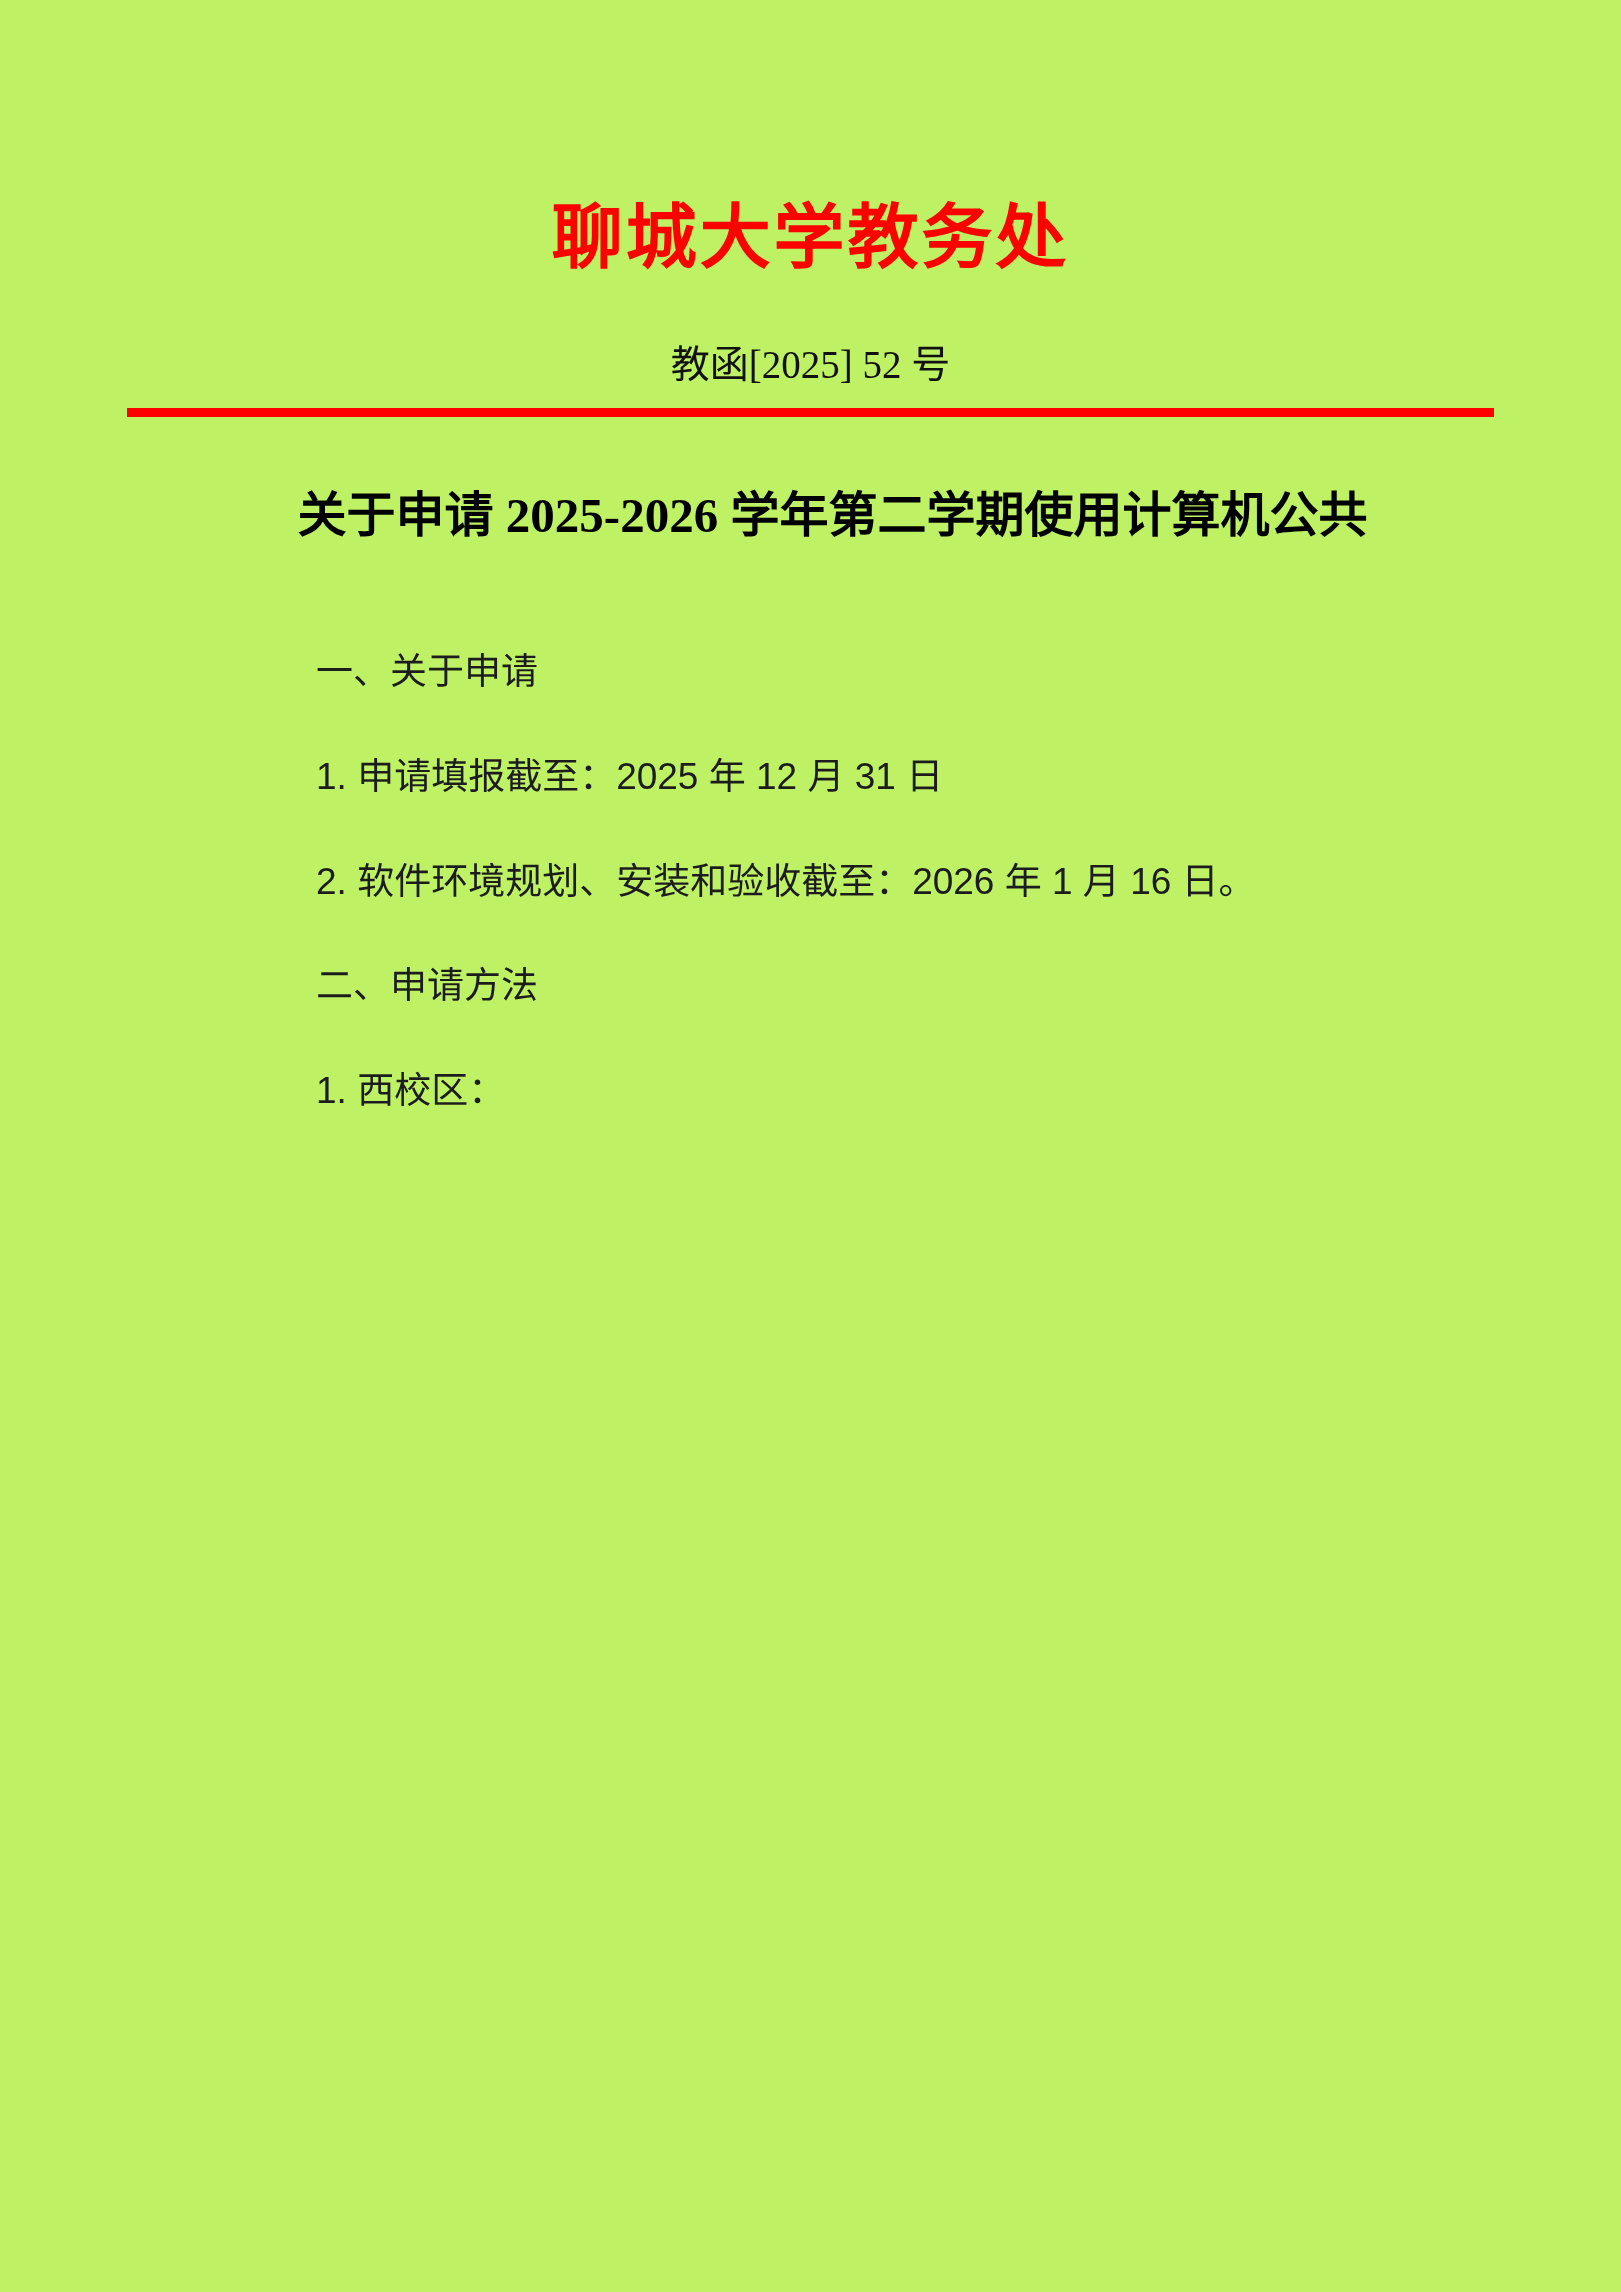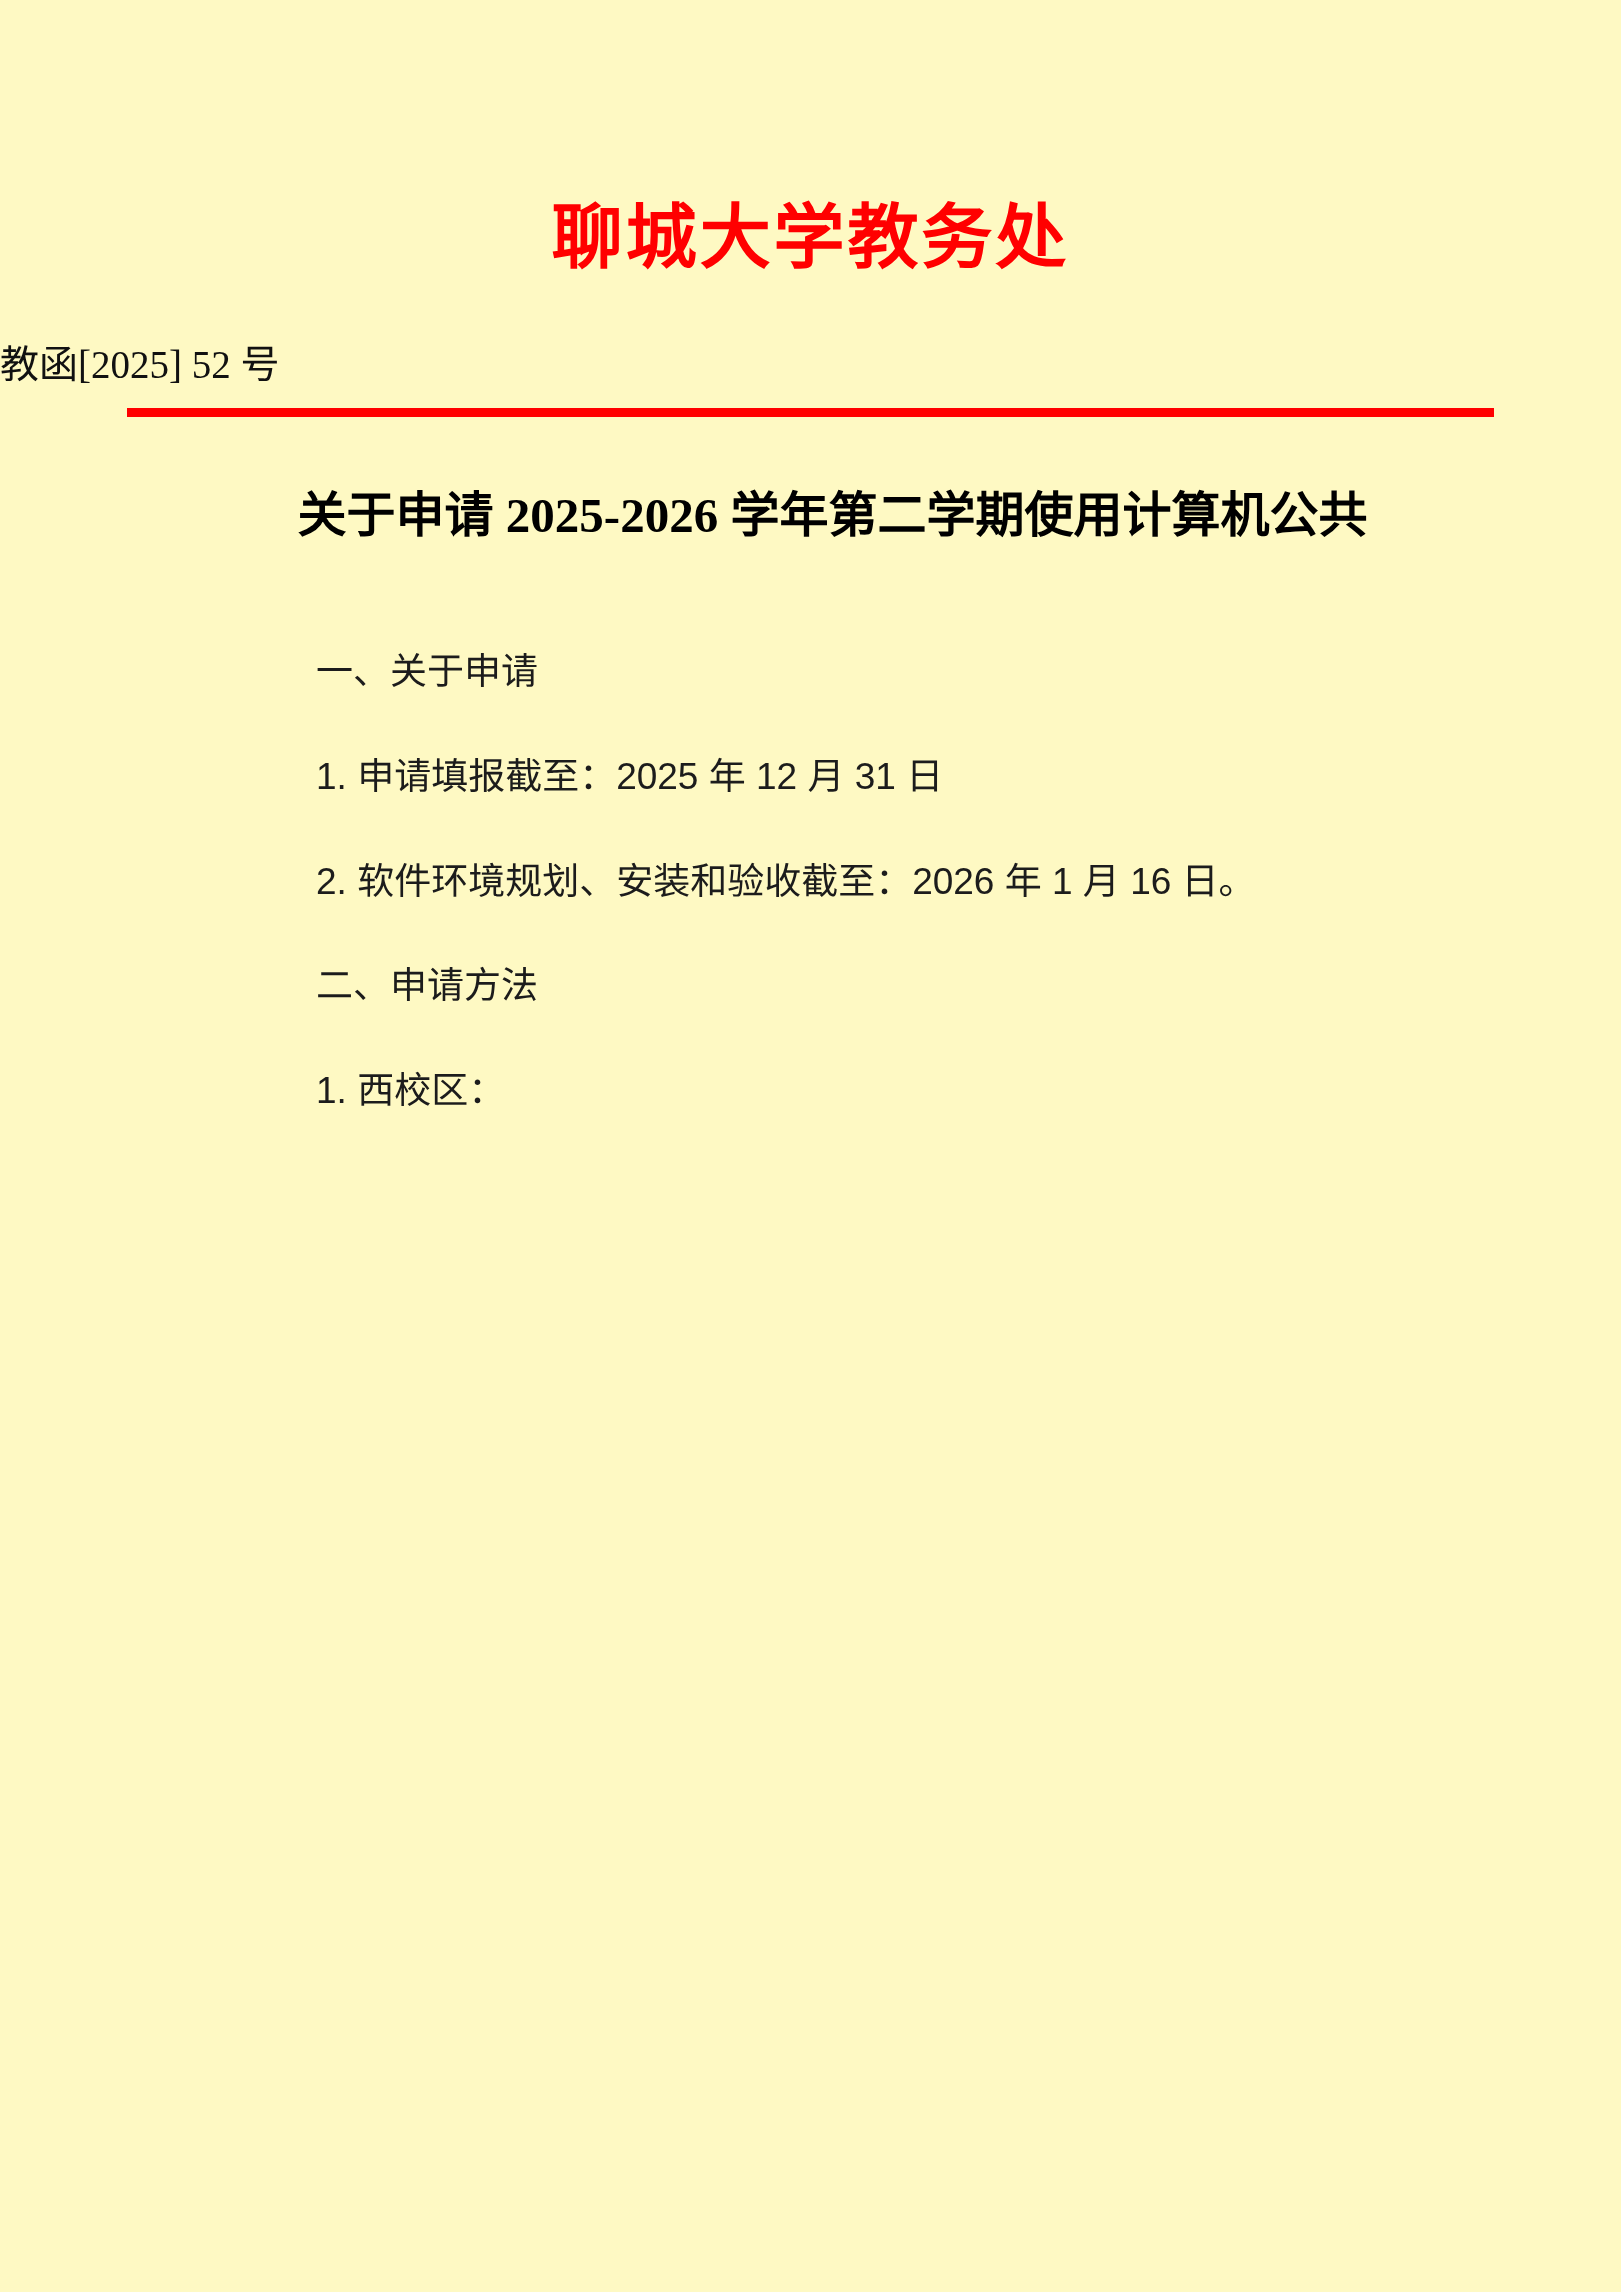--- a/index.html
+++ b/index.html
@@ -5,37 +5,38 @@
   html, body {
     margin: 0;
     padding: 0;
     background: #ffffff;
   }
   .page {
     position: relative;
     width: 1621px;
     min-height: 2293px;
     margin: 0 auto;
-    background: #fef9c3;
+    background: #bef264;
     overflow: hidden;
   }
   
   .letterhead {
     margin-top: 197px;
     text-align: center;
     font-family: "Liberation Serif", "DejaVu Serif", serif;
     font-weight: bold;
     font-size: 71px;
     line-height: 82px;
     letter-spacing: 2.9px;
     color: #ff0000;
   }
   
   .doc-number {
     margin-top: 61px;
+    text-align: center;
     font-family: "Liberation Serif", "DejaVu Serif", serif;
     font-size: 39px;
     line-height: 49px;
     color: #111111;
   }
   
   .red-rule {
     width: 1367px;
     height: 9.8px;
     margin: 18.6px auto 0 auto;

